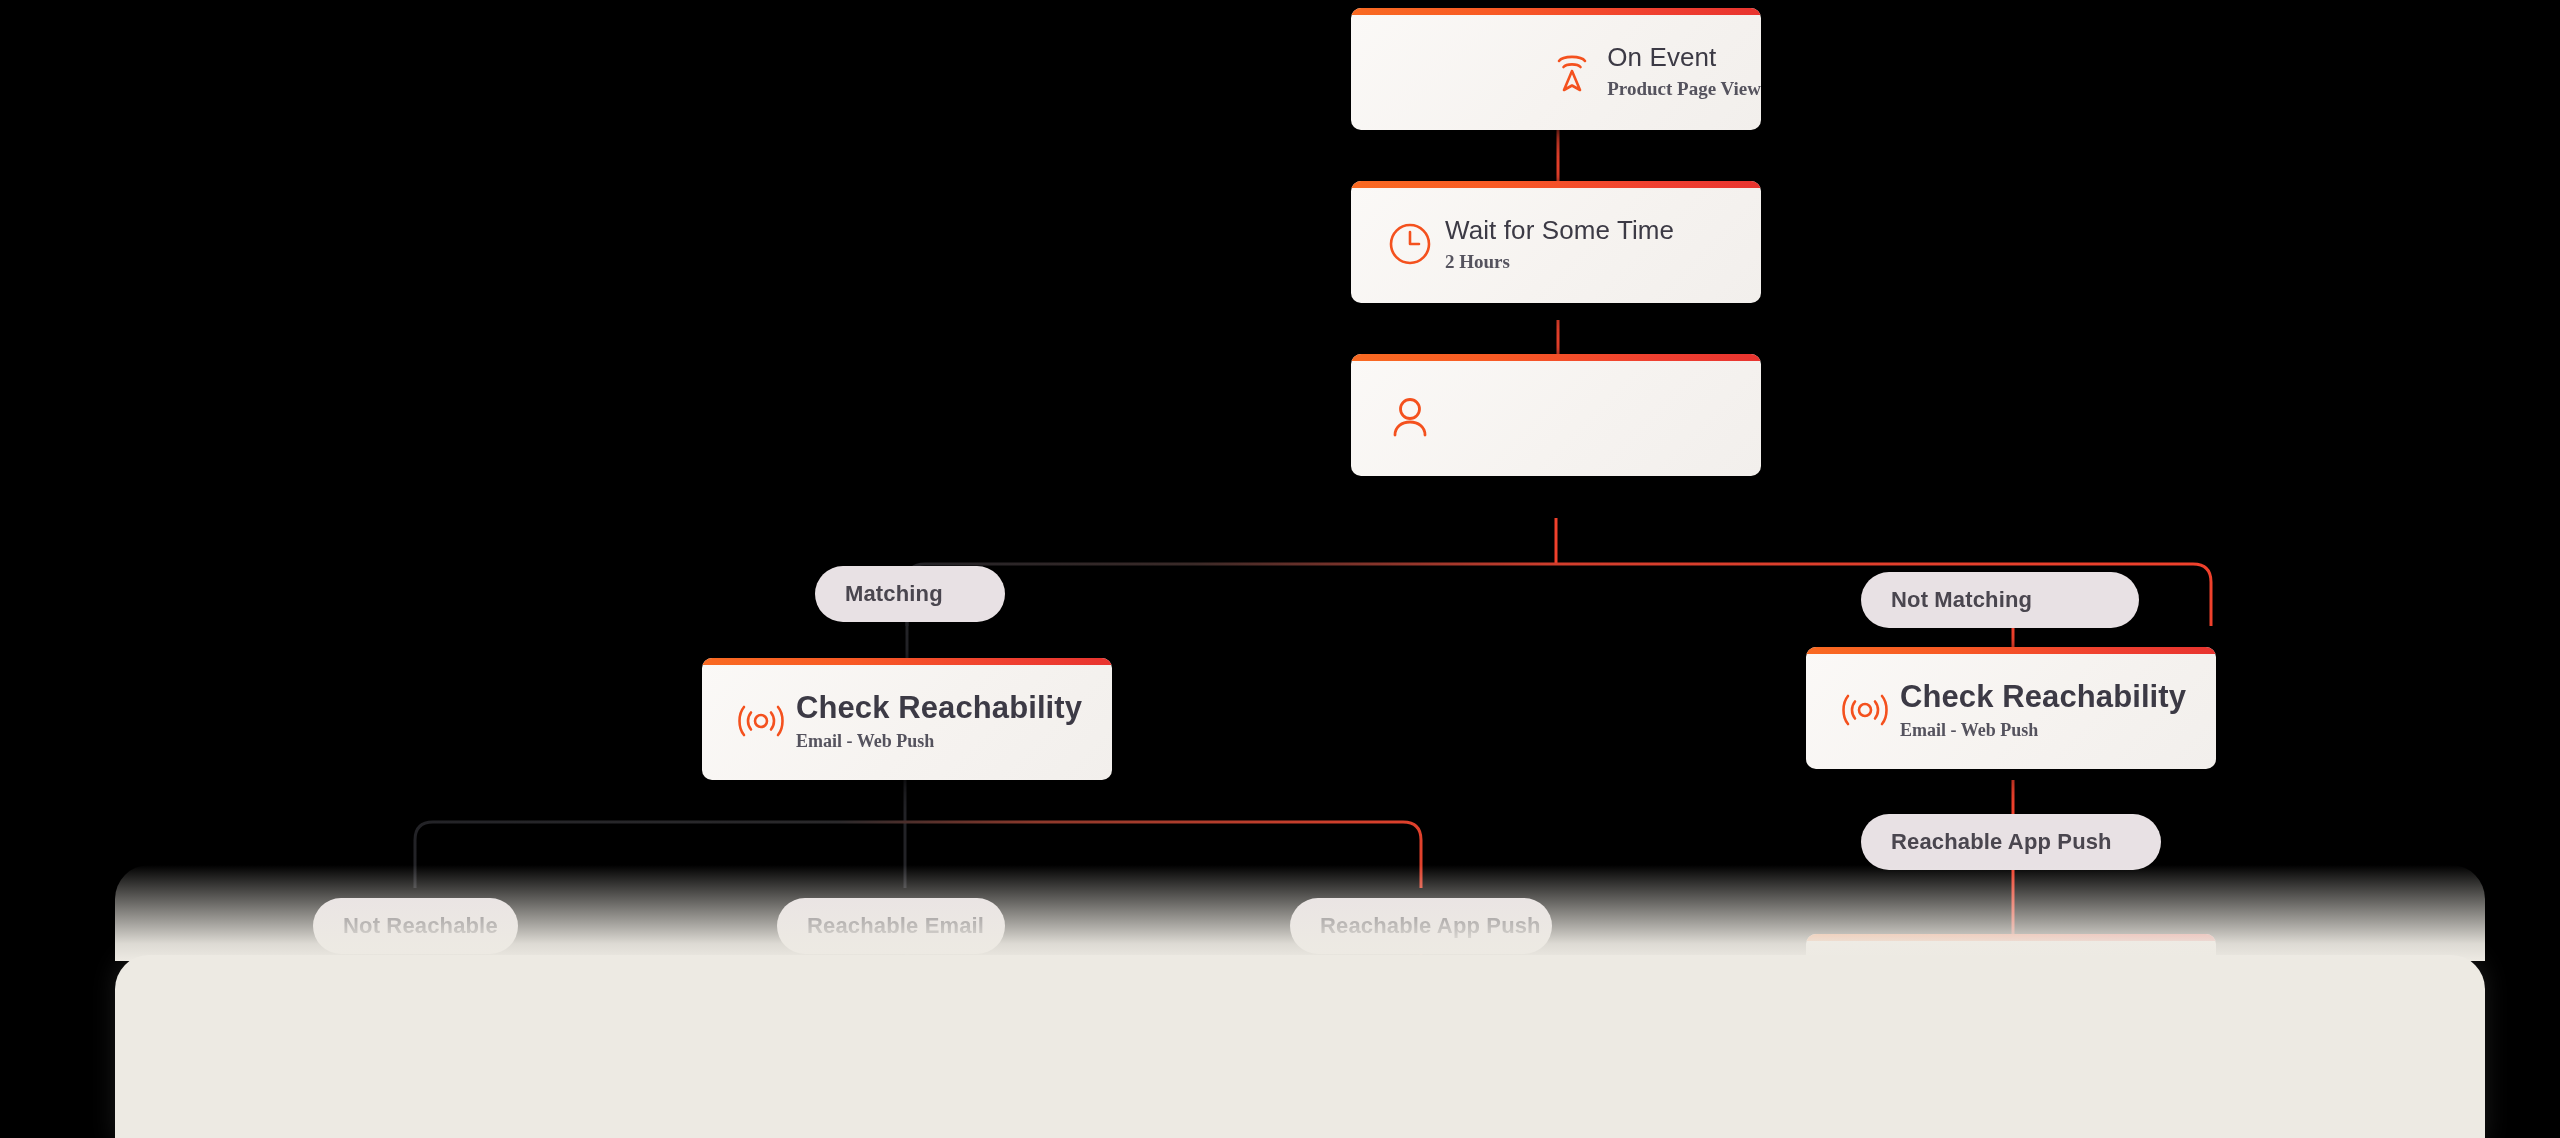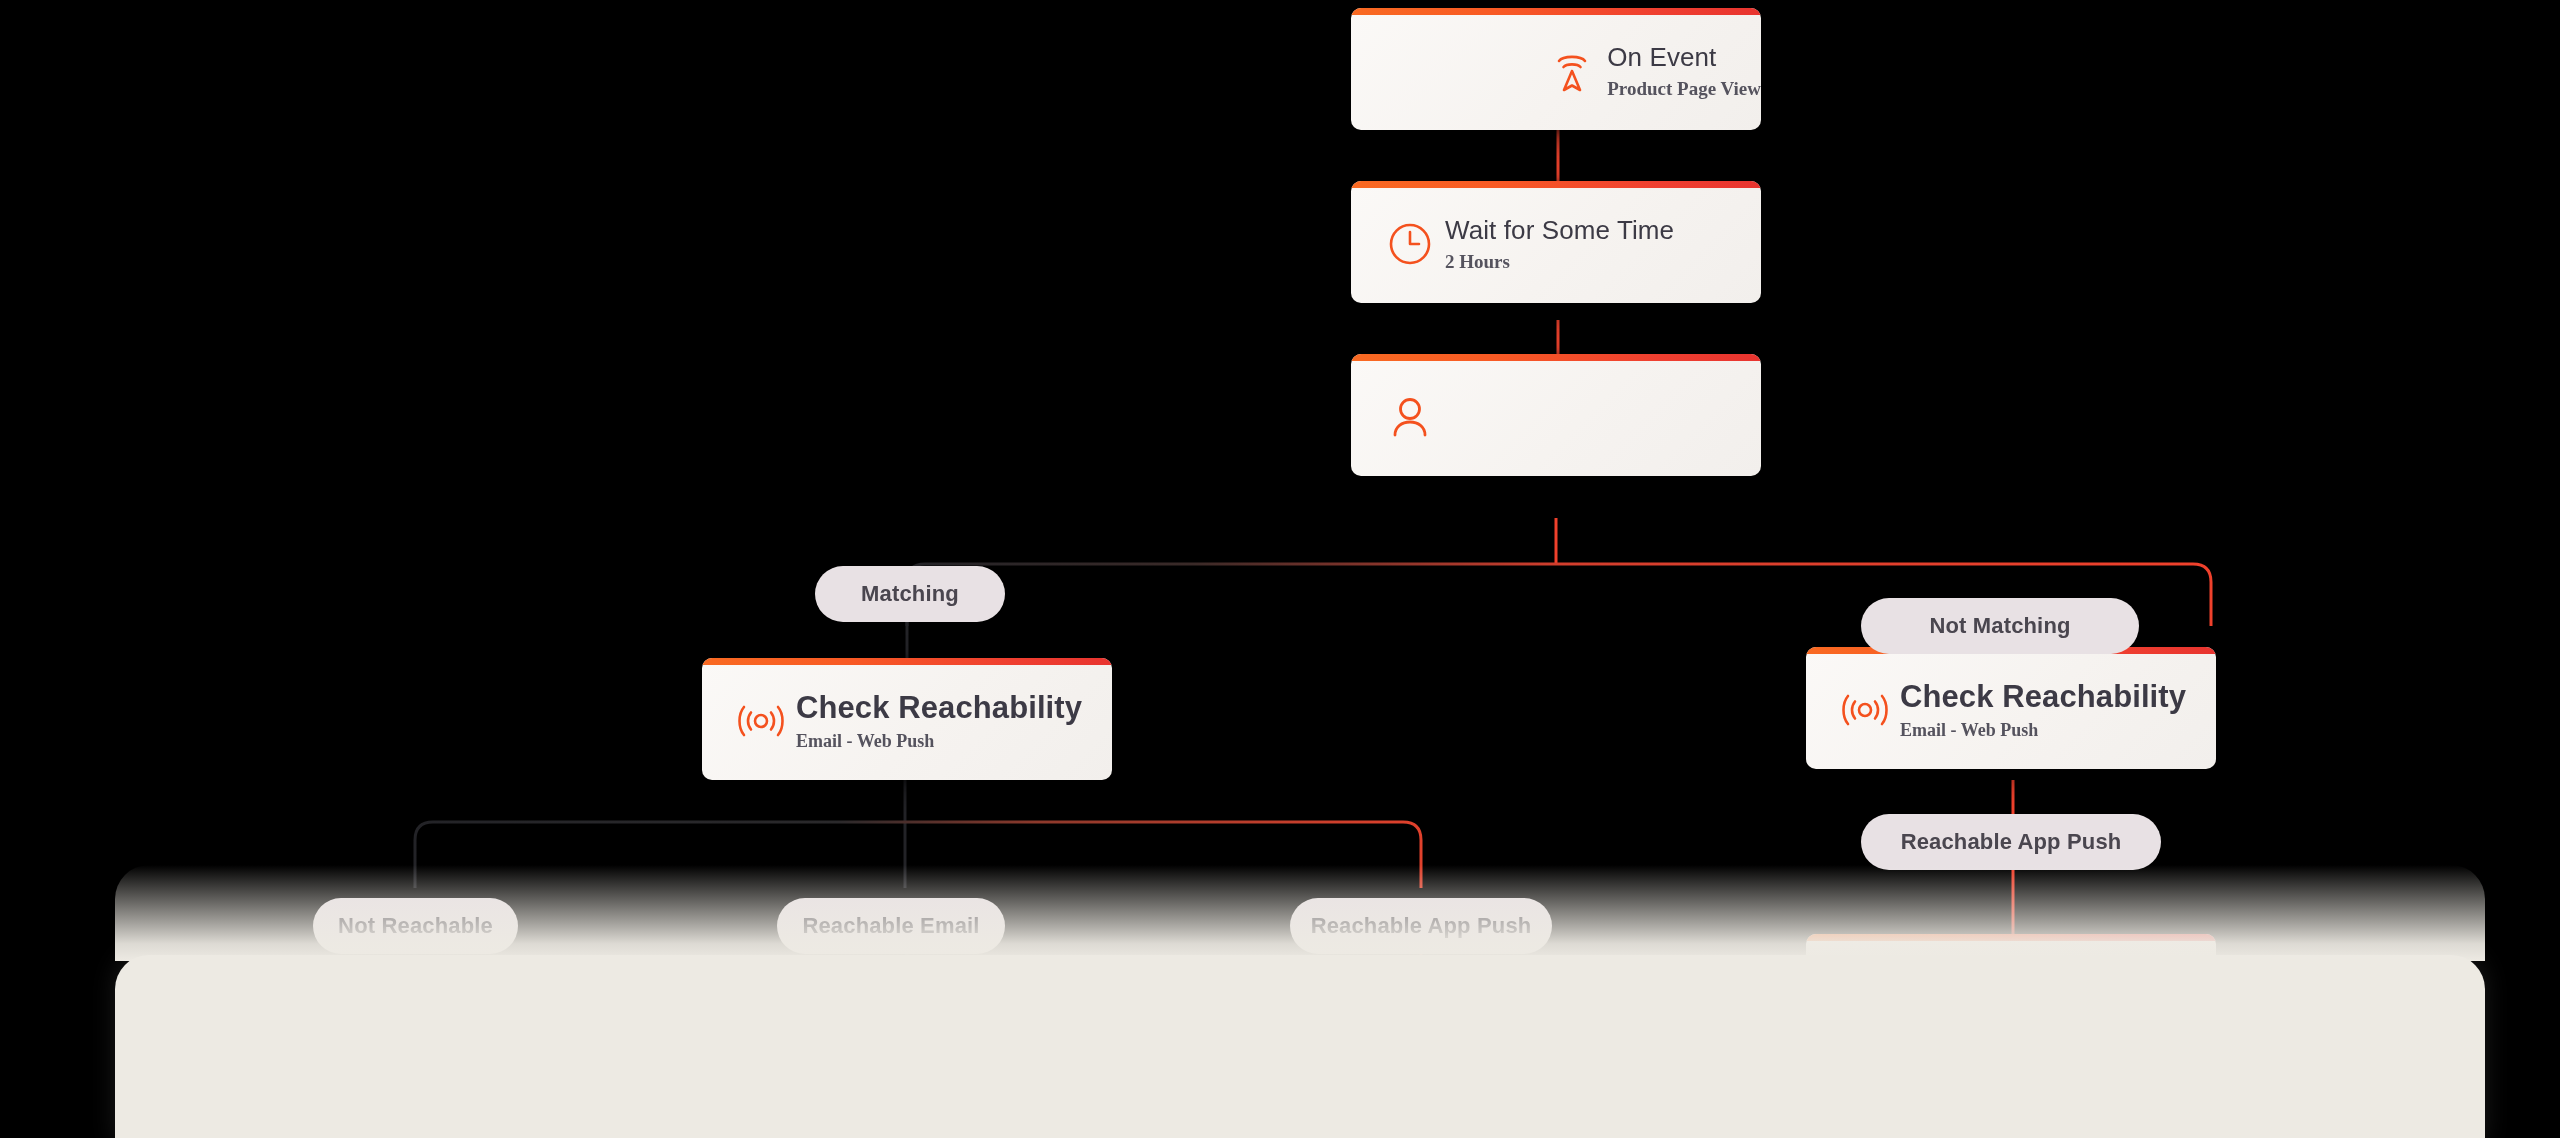--- a/index.html
+++ b/index.html
@@ -78,21 +78,21 @@
   .node-card.compact .node-sub   { font-size: 18px; }
 
   
   .pill {
     position: absolute;
     height: 56px;
     border-radius: 28px;
     background: #e8e1e4;
     display: flex;
     align-items: center;
-    justify-content: center;
+    justify-content: flex-start;
     padding: 0 30px;
     color: #4a464f;
     font-size: 22px;
     font-weight: 700;
     letter-spacing: 0.15px;
     white-space: nowrap;
     z-index: 7;
   }
   .pill.muted { color: #8d8793; font-weight: 400; font-size: 21px; }
 
@@ -240,21 +240,21 @@
       <svg width="44" height="46" viewBox="0 0 44 46" fill="none" stroke="currentColor" stroke-width="2.8" stroke-linecap="round" stroke-linejoin="round">
         <circle cx="22" cy="15" r="9.5"></circle>
         <path d="M7 41 C7 32.5 14 28 22 28 C30 28 37 32.5 37 41"></path>
       </svg>
     </div>
   </div>
 
   <div class="pill" style="left:815px; top:566px; width:190px;">
     <span>Matching</span>
   </div>
-  <div class="pill" style="left:1861px; top:598px; width:278px;">
+  <div class="pill" style="left:1861px; top:572px; width:278px;">
     <span>Not Matching</span>
   </div>
 
   <div class="node-card compact" style="left:702px; top:658px;">
     <div class="node-icon">
       <svg width="52" height="44" viewBox="0 0 52 44" fill="none" stroke="currentColor" stroke-width="2.6" stroke-linecap="round" stroke-linejoin="round">
         <circle cx="26" cy="22" r="6"></circle>
         <path d="M16 13.5 C12 18.5 12 25.5 16 30.5"></path>
         <path d="M36 13.5 C40 18.5 40 25.5 36 30.5"></path>
         <path d="M9 8 C3 15 3 29 9 36"></path>

